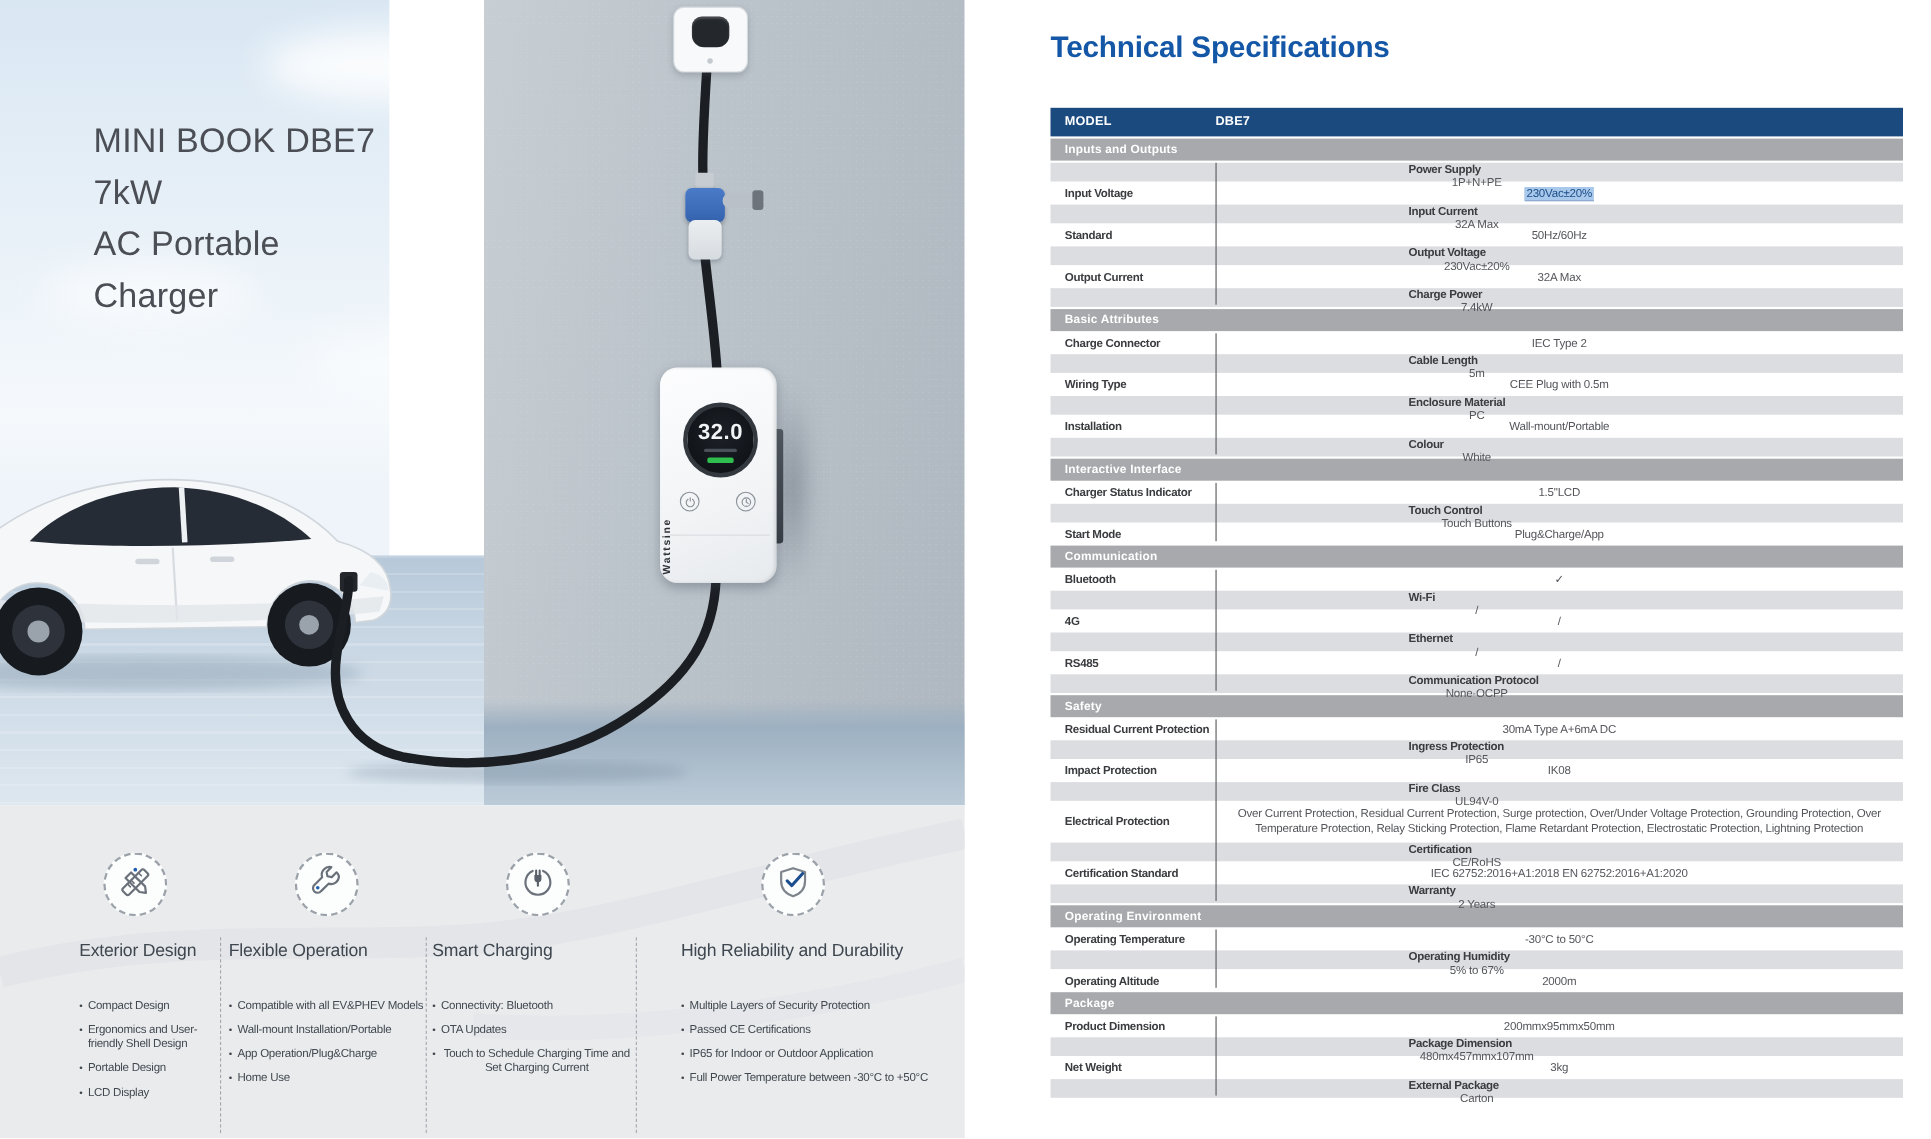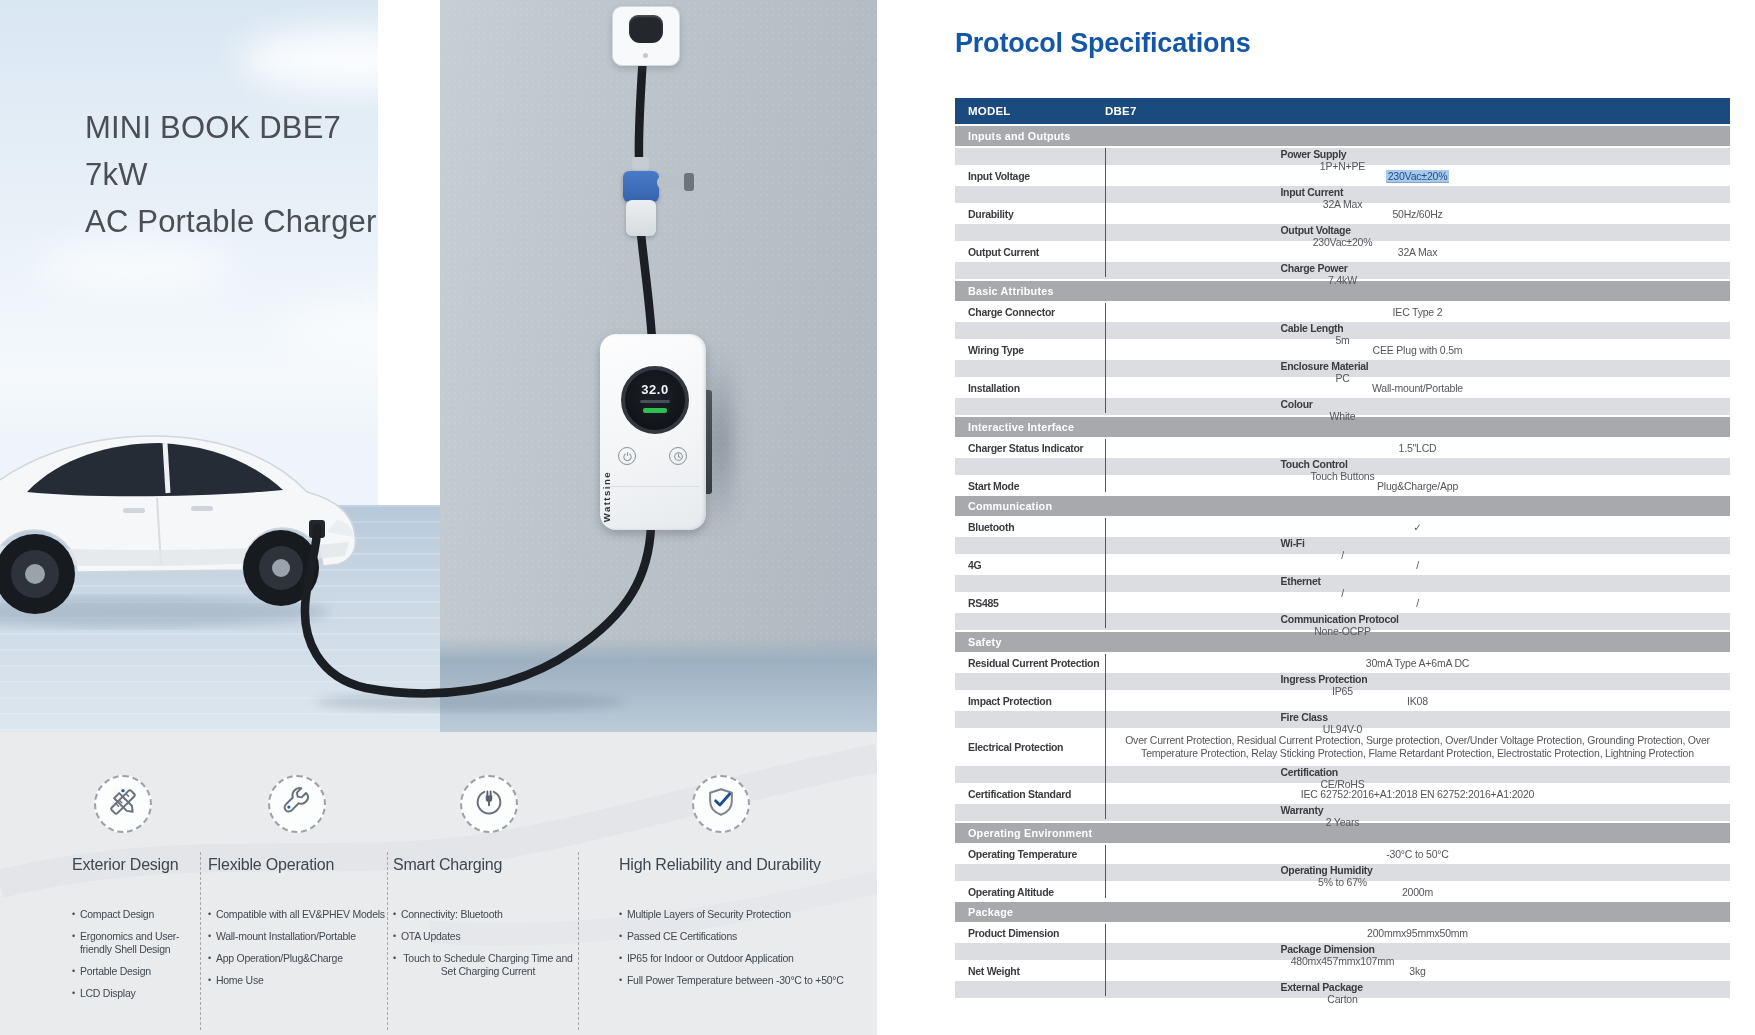--- a/index.html
+++ b/index.html
@@ -2,21 +2,21 @@
 <html style="--header-navy: #1b4a7f; --section-gray: #a7a9ac; --row-gray: #dcdde0; --heading-blue: #1457a6; --highlight-blue: #a9c9ec; --accent-blue: #1d5fae; --strip-bg: #e9ebed;"><head>
 <meta charset="utf-8">
 <style>
   html,body{margin:0;padding:0;background:#fff;}
   .page{position:relative;width:1755px;height:1035px;background:#fff;overflow:hidden;
         font-family:"Liberation Sans",sans-serif;}
 
   
   .photo{position:absolute;left:0;top:0;width:877px;height:732px;overflow:hidden;}
   .sky-panel{position:absolute;left:0;top:0;width:354px;height:732px;
-    background:linear-gradient(180deg,#d9e7f3 0%,#e9f1f8 30%,#f5f9fc 52%,#eef4f9 60%);padding-left:24px;}
+    background:linear-gradient(180deg,#d9e7f3 0%,#e9f1f8 30%,#f5f9fc 52%,#eef4f9 60%);}
   .cloud{position:absolute;border-radius:50%;background:rgba(255,255,255,.85);filter:blur(16px);}
   .sea{position:absolute;left:0;top:505px;width:440px;height:227px;
     background:linear-gradient(180deg,#b6c8d9 0%,#c9d7e4 35%,#dde7ef 100%);}
   .sea::after{content:"";position:absolute;inset:0;opacity:.35;
     background:repeating-linear-gradient(180deg,rgba(255,255,255,.5) 0 2px,transparent 2px 16px);}
   .product-title{position:absolute;left:85px;top:104px;font-size:31px;line-height:47px;
     color:#4b4e54;font-weight:500;letter-spacing:.2px;}
   .wall-panel{position:absolute;left:440px;top:0;width:437px;height:732px;
     background:linear-gradient(100deg,#c7ced4 0%,#bcc4cb 40%,#aeb7bf 100%);}
   .wall-panel::after{content:"";position:absolute;inset:0;
@@ -44,21 +44,21 @@
   .bracket{position:absolute;left:698px;top:390px;width:14px;height:104px;border-radius:3px;
     background:linear-gradient(180deg,#565c63,#383d44);}
   .charger-shadow{position:absolute;left:701px;top:348px;width:38px;height:188px;filter:blur(9px);
     background:radial-gradient(closest-side,rgba(50,60,72,.40),transparent);}
   .charger{position:absolute;left:600px;top:334px;width:106px;height:196px;border-radius:16px;
     background:linear-gradient(160deg,#fdfdfe 0%,#f2f4f6 60%,#e7eaed 100%);
     box-shadow:0 4px 10px rgba(60,70,82,.35), inset -2px 0 3px rgba(90,100,110,.18);}
   .screen{position:absolute;left:21px;top:32px;width:68px;height:68px;border-radius:50%;
     background:radial-gradient(circle at 50% 42%,#1d2127 0%,#101318 75%);
     border:4px solid #33383f;box-sizing:border-box;text-align:center;}
-  .screen-val{display:block;margin-top:12px;color:#f2f4f6;font-size:13px;font-weight:bold;letter-spacing:.5px;}
+  .screen-val{display:block;margin-top:12px;color:#f2f4f6;font-size:20px;font-weight:bold;letter-spacing:.5px;}
   .screen-sub{display:block;width:30px;height:3px;margin:3px auto 0;background:#4a5058;border-radius:2px;}
   .screen-bar{display:block;width:24px;height:5px;margin:5px auto 0;background:#2fbf4e;border-radius:2px;}
   .touch-btn{position:absolute;top:113px;width:18px;height:18px;border-radius:50%;
     border:1.5px solid #8a9198;box-sizing:border-box;display:flex;align-items:center;justify-content:center;}
   .charger-seam{position:absolute;left:6px;right:6px;top:152px;height:1px;background:#d9dce0;}
   .charger-brand{position:absolute;left:1px;bottom:8px;writing-mode:vertical-rl;transform:rotate(180deg);
     font-size:9.5px;font-weight:bold;letter-spacing:1.5px;color:#2e3237;}
 
   
   .strip{position:absolute;left:0;top:732px;width:877px;height:303px;background:var(--strip-bg,#e9ebed);overflow:hidden;}
@@ -302,42 +302,42 @@
             <span>IP65 for Indoor or Outdoor Application</span>
           </li>
           <li>
             <span class="bullet-marker">•</span>
             <span>Full Power Temperature between -30°C to +50°C</span>
           </li>
         </ul>
       </div>
     </div>
 
-  <div class="spec-heading">Protocol Specifications</div>
+  <div class="spec-heading">Technical Specifications</div>
   <div class="spec-table" id="spec-table">
       <div class="spec-model">
         <span class="lbl">MODEL</span>
         <span class="val">DBE7</span>
       </div>
       <div class="spec-section">Inputs and Outputs</div>
       <div class="spec-rows">
         <div class="spec-row shade">
           <span class="lbl">Power Supply</span>
           <span class="val">1P+N+PE</span>
         </div>
         <div class="spec-row">
           <span class="lbl">Input Voltage</span>
           <span class="val"><span class="hl">230Vac±20%</span></span>
         </div>
         <div class="spec-row shade">
           <span class="lbl">Input Current</span>
           <span class="val">32A Max</span>
         </div>
         <div class="spec-row">
-          <span class="lbl">Durability</span>
+          <span class="lbl">Standard</span>
           <span class="val">50Hz/60Hz</span>
         </div>
         <div class="spec-row shade">
           <span class="lbl">Output Voltage</span>
           <span class="val">230Vac±20%</span>
         </div>
         <div class="spec-row">
           <span class="lbl">Output Current</span>
           <span class="val">32A Max</span>
         </div>

